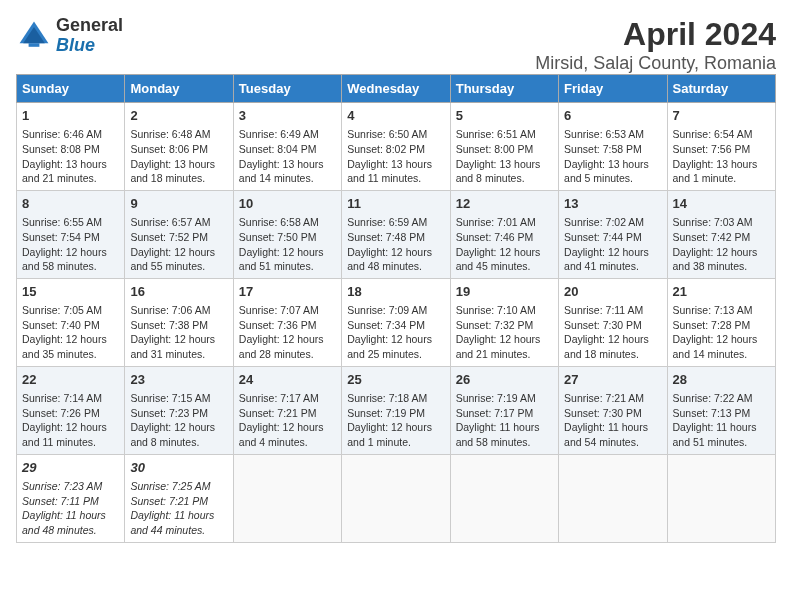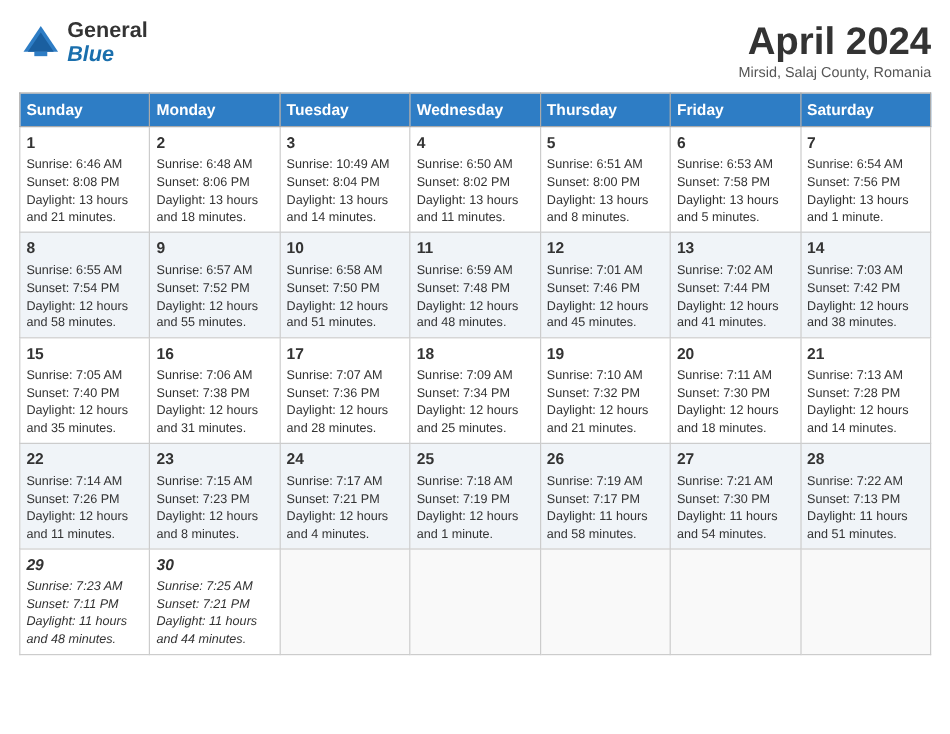--- a/index.html
+++ b/index.html
@@ -7,21 +7,20 @@
       font-family: Arial, sans-serif;
       background: #fff;
       width: 792px;
       min-height: 612px;
       padding: 16px;
     }
     .header {
       display: flex;
       justify-content: space-between;
       align-items: flex-start;
-      margin-bottom: 10px;
     }
     .logo {
       display: flex;
       align-items: center;
       gap: 4px;
     }
     .logo-text {
       font-size: 18px;
       font-weight: bold;
       color: #333;
@@ -33,21 +32,21 @@
     }
     .title-block {
       text-align: right;
     }
     .month-year {
       font-size: 32px;
       font-weight: bold;
       color: #333;
     }
     .location {
-      font-size: 12px;
+      font-size: 18px;
       color: #555;
     }
     table {
       width: 100%;
       border-collapse: collapse;
       font-size: 11px;
     }
     th {
       background-color: #2e7dc5;
       color: #fff;
@@ -115,21 +114,21 @@
         <th>Wednesday</th>
         <th>Thursday</th>
         <th>Friday</th>
         <th>Saturday</th>
       </tr>
   </thead>
   <tbody id="cal-body">
   <tr>
         <td><span class="day-num">1</span><span>Sunrise: 6:46 AM</span><br><span>Sunset: 8:08 PM</span><br><span>Daylight: 13 hours and 21 minutes.</span></td>
         <td><span class="day-num">2</span><span>Sunrise: 6:48 AM</span><br><span>Sunset: 8:06 PM</span><br><span>Daylight: 13 hours and 18 minutes.</span></td>
-        <td><span class="day-num">3</span><span>Sunrise: 10:49 AM</span><br><span>Sunset: 8:04 PM</span><br><span>Daylight: 13 hours and 14 minutes.</span></td>
+        <td><span class="day-num">3</span><span>Sunrise: 6:49 AM</span><br><span>Sunset: 8:04 PM</span><br><span>Daylight: 13 hours and 14 minutes.</span></td>
         <td><span class="day-num">4</span><span>Sunrise: 6:50 AM</span><br><span>Sunset: 8:02 PM</span><br><span>Daylight: 13 hours and 11 minutes.</span></td>
         <td><span class="day-num">5</span><span>Sunrise: 6:51 AM</span><br><span>Sunset: 8:00 PM</span><br><span>Daylight: 13 hours and 8 minutes.</span></td>
         <td><span class="day-num">6</span><span>Sunrise: 6:53 AM</span><br><span>Sunset: 7:58 PM</span><br><span>Daylight: 13 hours and 5 minutes.</span></td>
         <td><span class="day-num">7</span><span>Sunrise: 6:54 AM</span><br><span>Sunset: 7:56 PM</span><br><span>Daylight: 13 hours and 1 minute.</span></td>
       </tr>
       <tr class="row-alt">
         <td><span class="day-num">8</span><span>Sunrise: 6:55 AM</span><br><span>Sunset: 7:54 PM</span><br><span>Daylight: 12 hours and 58 minutes.</span></td>
         <td><span class="day-num">9</span><span>Sunrise: 6:57 AM</span><br><span>Sunset: 7:52 PM</span><br><span>Daylight: 12 hours and 55 minutes.</span></td>
         <td><span class="day-num">10</span><span>Sunrise: 6:58 AM</span><br><span>Sunset: 7:50 PM</span><br><span>Daylight: 12 hours and 51 minutes.</span></td>
         <td><span class="day-num">11</span><span>Sunrise: 6:59 AM</span><br><span>Sunset: 7:48 PM</span><br><span>Daylight: 12 hours and 48 minutes.</span></td>

